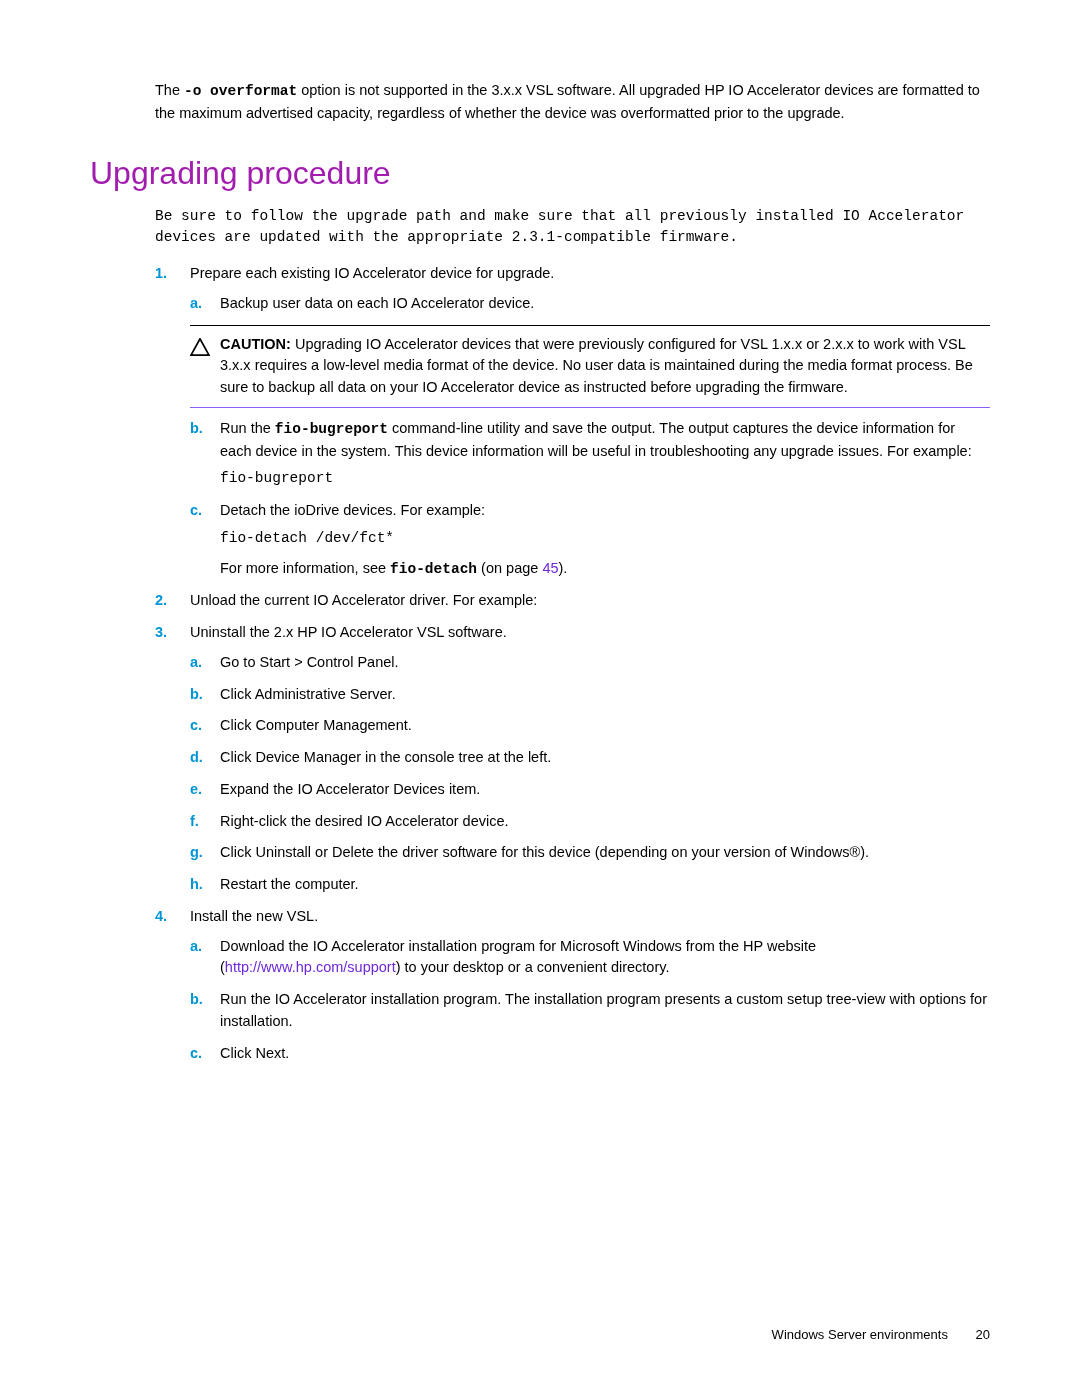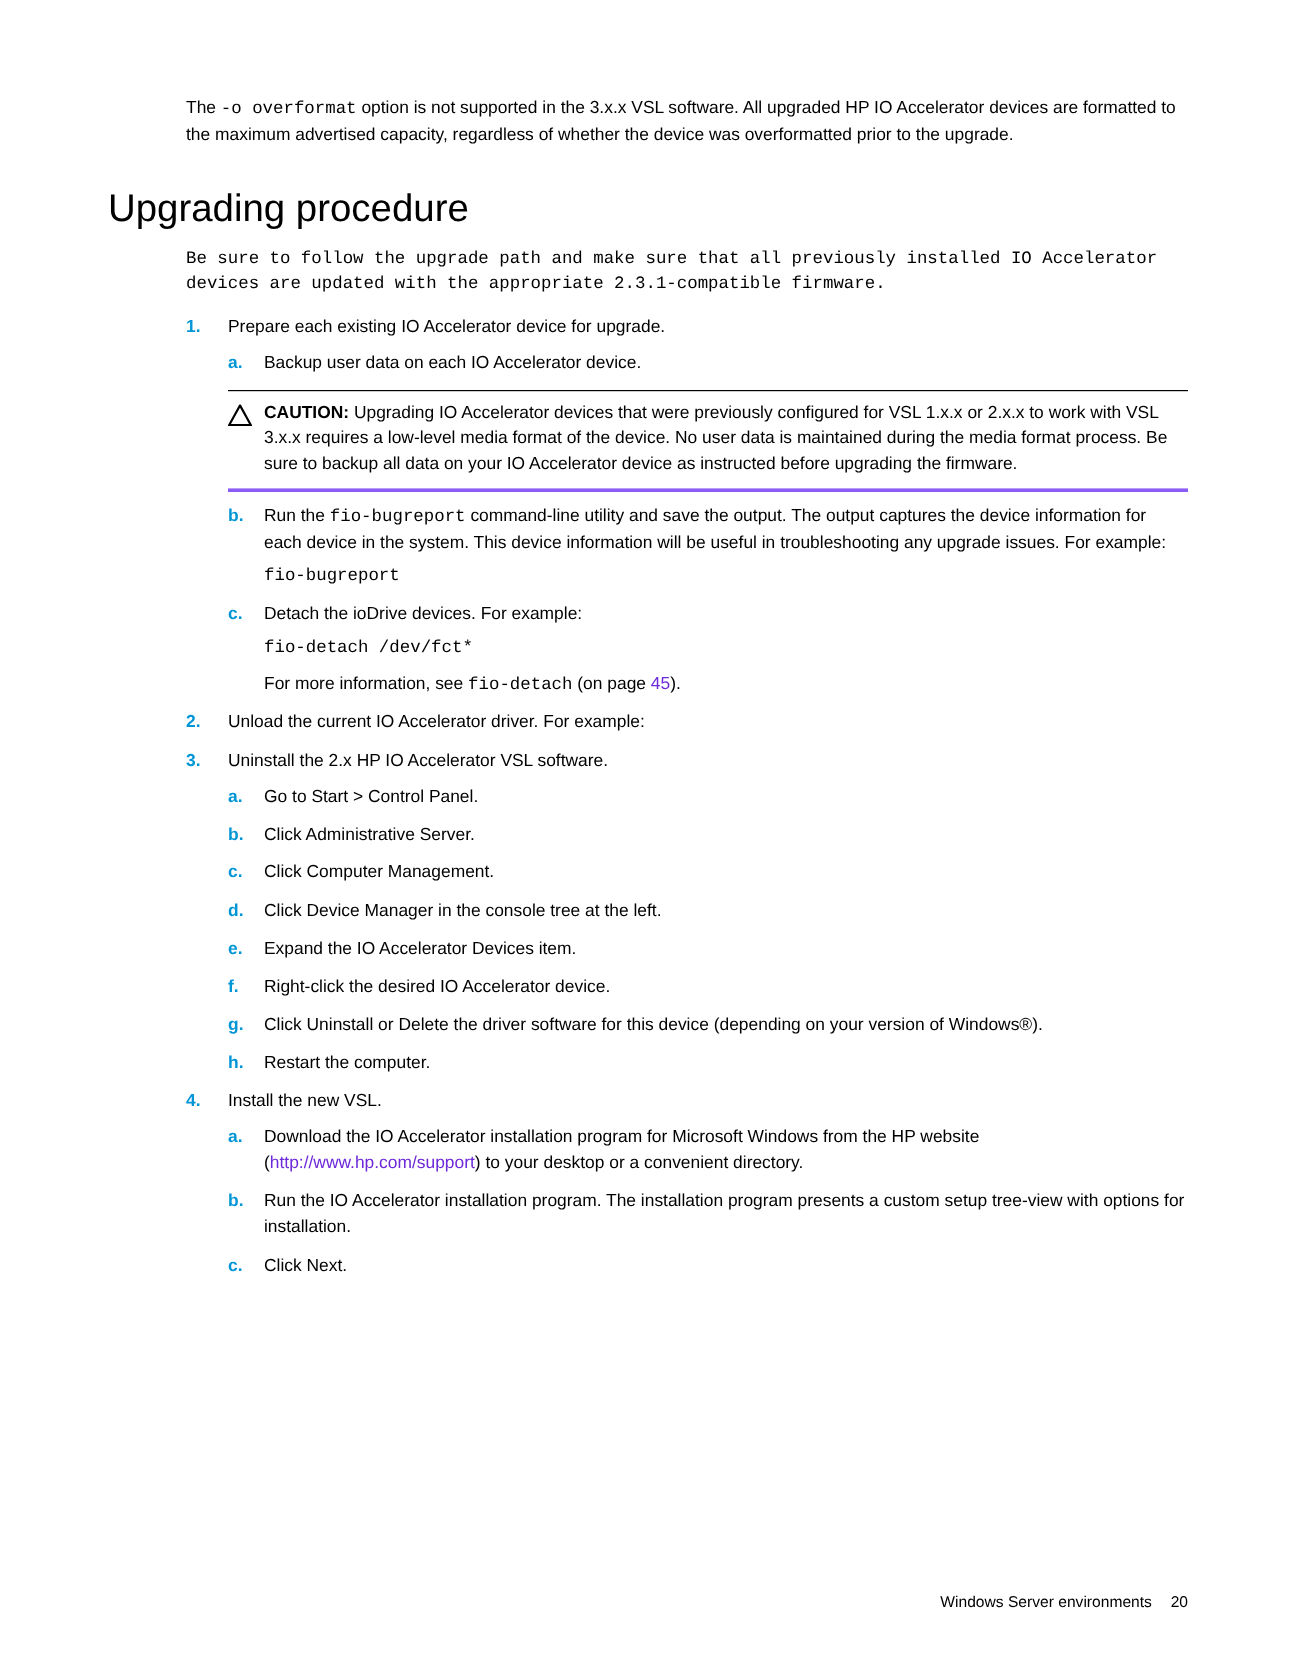--- a/index.html
+++ b/index.html
@@ -17,23 +17,24 @@
     box-sizing: border-box;
     padding: 80px 90px 60px 90px;
   }
   .intro-para {
     margin-left: 65px;
     line-height: 1.5;
     margin-bottom: 30px;
   }
   .code {
     font-family: "Courier New", Courier, monospace;
+    font-weight: bold;
   }
   h1.section-title {
-    color: #000000;
+    color: #a21caf;
     font-weight: normal;
     font-size: 32px;
     margin: 16px 0 14px 0;
     font-family: Arial, Helvetica, sans-serif;
   }
   .section-intro {
     margin-left: 65px;
     line-height: 1.5;
     margin-bottom: 14px;
     font-family: Liberation Mono, monospace;
@@ -69,21 +70,21 @@
   }
   ol.lettered > li > .letter {
     position: absolute;
     left: 0;
     top: 0;
     color: #0096d6;
     font-weight: bold;
   }
   .caution-box {
     border-top: 1px solid #000;
-    border-bottom: 3px solid #8b5cf6;
+    border-bottom: 1px solid #8b5cf6;
     margin: 10px 0 10px -30px;
     padding: 8px 0 8px 0;
     display: flex;
   }
   .caution-icon {
     width: 30px;
     flex-shrink: 0;
     text-align: left;
     font-size: 20px;
   }
@@ -105,21 +106,21 @@
   .link {
     color: #6d28d9;
   }
   .bold { font-weight: normal; }
   .footer {
     position: absolute;
     bottom: 55px;
     right: 90px;
     font-size: 13px;
   }
-  .footer-text { margin-right: 12px; }
+  .footer-text { margin-right: 24px; }
   svg.caution-tri { width:20px; height:18px; }
 </style>
 </head>
 <body>
 
 <div class="page">
 
   <div class="intro-para">
     <span>The </span><span class="code">-o overformat</span><span> option is not supported in the 3.x.x VSL software. All upgraded HP IO Accelerator devices are formatted to the maximum advertised capacity, regardless of whether the device was overformatted prior to the upgrade.</span>
   </div>

